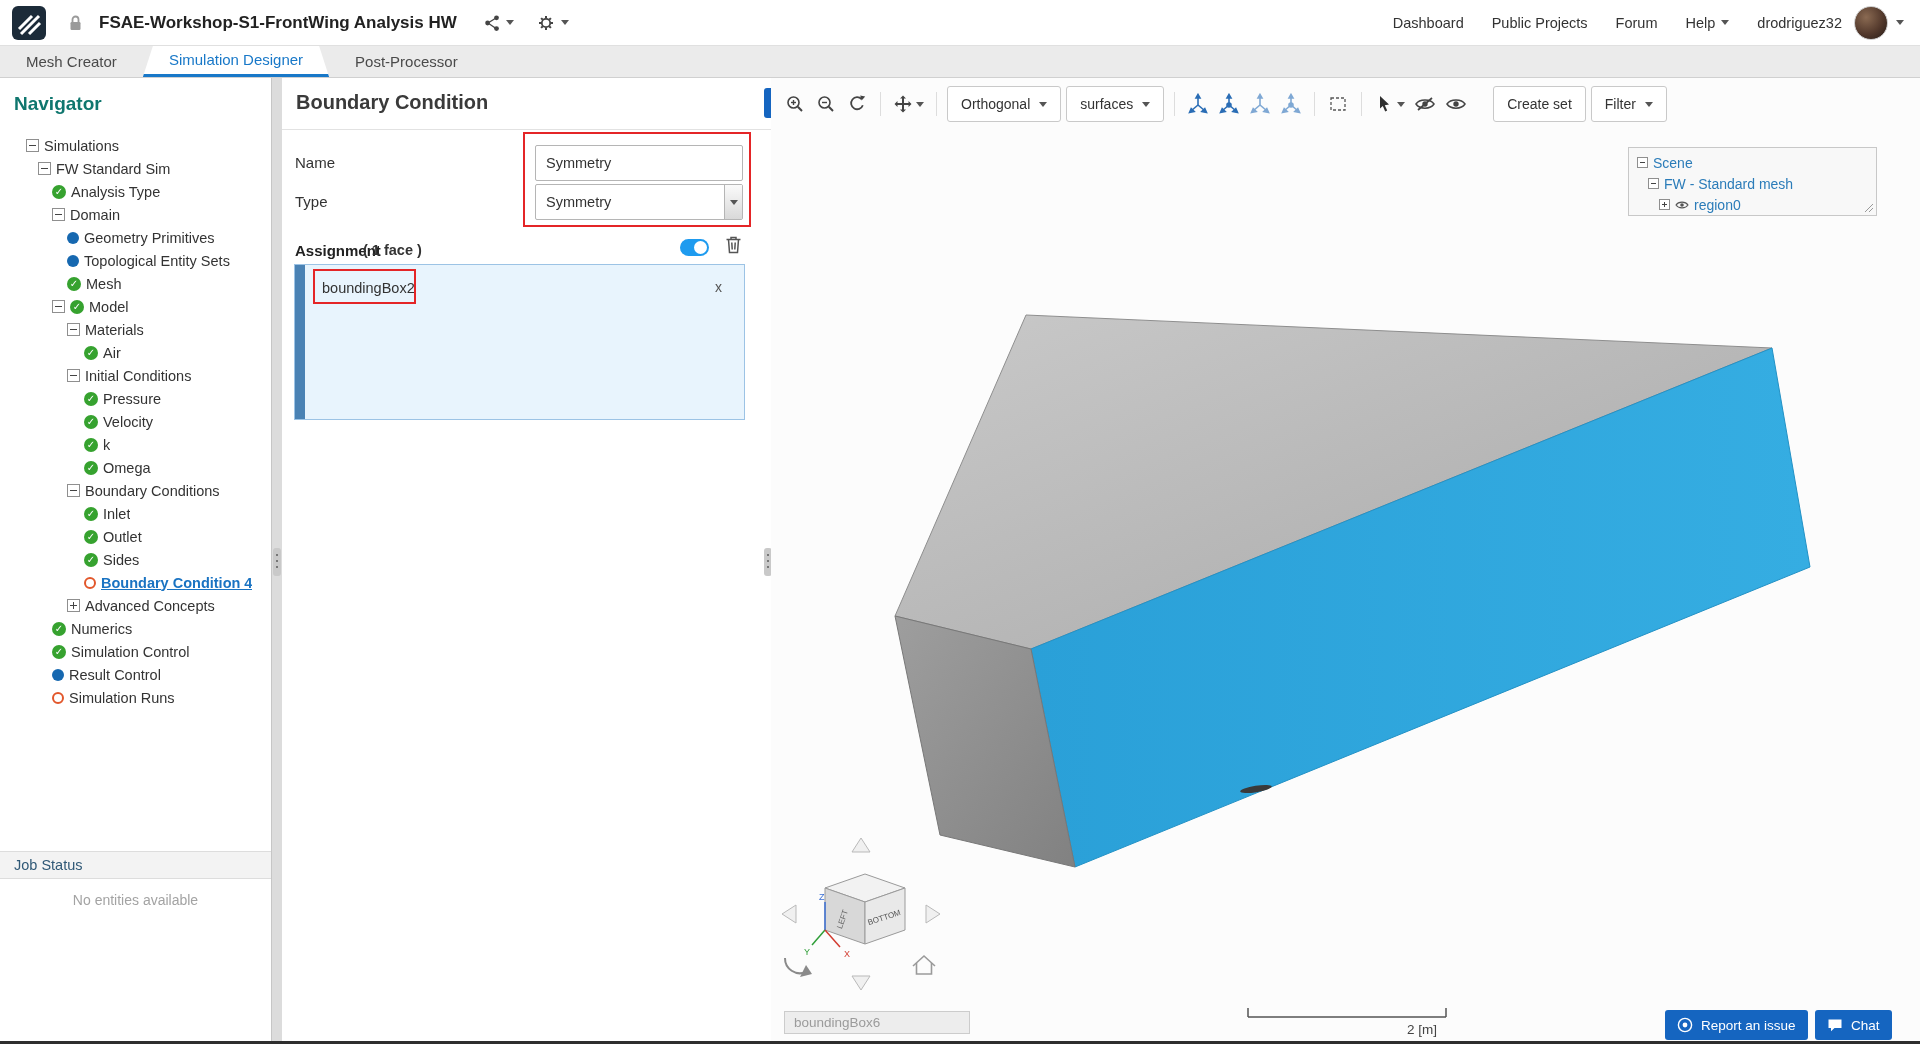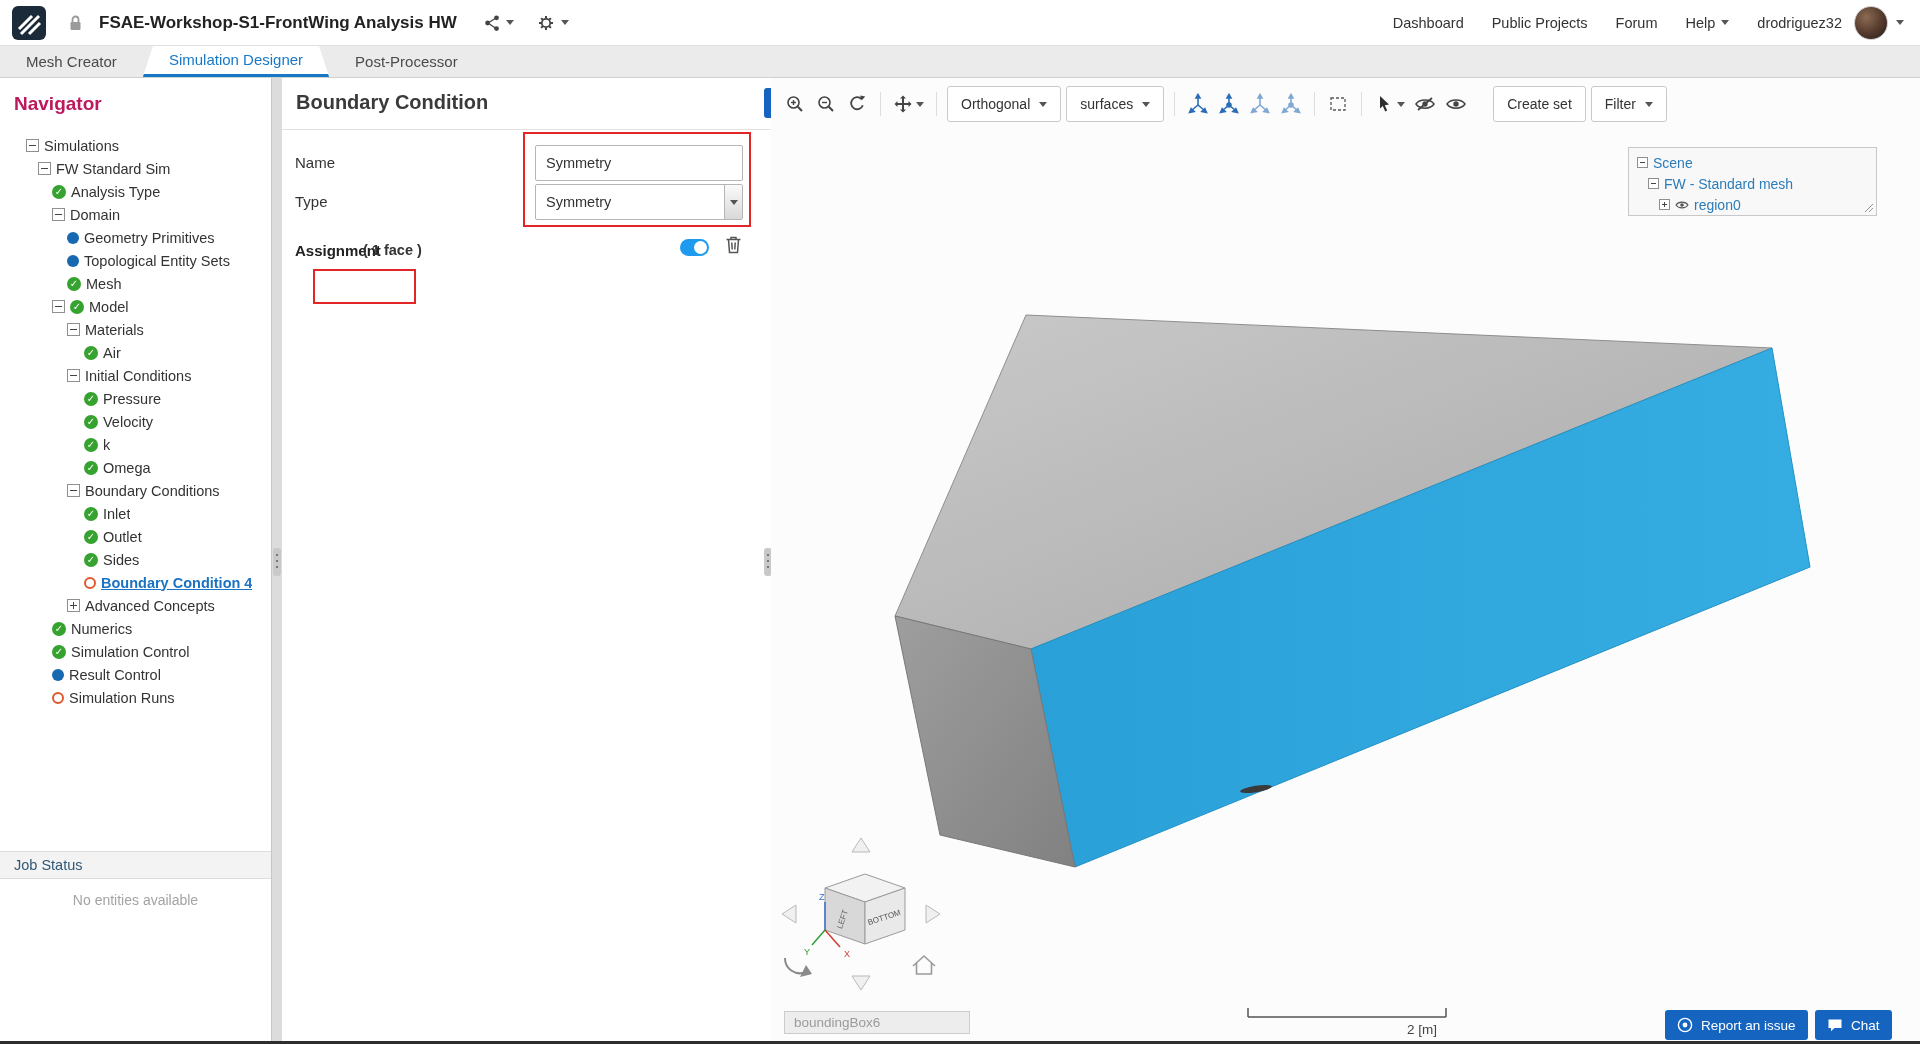--- a/index.html
+++ b/index.html
@@ -31,21 +31,21 @@
        clip-path:polygon(10px 0,calc(100% - 10px) 0,100% 100%,0 100%);}
   .tab.active{background:#fff;color:#1878c8;border-bottom:3px solid #1878c8;line-height:28px;box-sizing:border-box;}
 
   
   #content{position:absolute;top:78px;left:0;right:0;bottom:3px;background:#dcdcdc;}
   #bottom-edge{position:absolute;left:0;right:0;bottom:0;height:3px;background:#2e2e2e;z-index:40;}
 
   
   #navigator{position:absolute;left:0;top:0;width:272px;height:100%;background:#fff;
              border-right:1px solid #c6c6c6;box-sizing:border-box;overflow:hidden;}
-  #navigator-title{font-size:19px;font-weight:700;color:#be185d;padding:15px 14px 0 14px;}
+  #navigator-title{font-size:19px;font-weight:700;color:#0f766e;padding:15px 14px 0 14px;}
   #tree{position:absolute;top:56px;left:16px;right:0;}
   .trow{height:23px;display:flex;align-items:center;font-size:14.5px;color:#333;white-space:nowrap;cursor:pointer;}
   .trow .lbl{overflow:hidden;text-overflow:ellipsis;}
   .trow.selected .lbl{color:#1a73c2;text-decoration:underline;font-weight:700;}
   .tw{position:relative;width:13px;height:13px;border:1px solid #8f8f8f;background:#fff;flex:none;
       margin-right:5px;box-sizing:border-box;cursor:pointer;}
   .tw::before{content:"";position:absolute;left:2px;right:2px;top:50%;margin-top:-0.5px;height:1px;background:#444;}
   .tw.plus::after{content:"";position:absolute;top:2px;bottom:2px;left:50%;margin-left:-0.5px;width:1px;background:#444;}
   .st{flex:none;margin-right:5px;}
   .st-check{width:14px;height:14px;border-radius:50%;background:#36a22f;position:relative;}
@@ -341,20 +341,27 @@
         <svg width="17" height="19" viewBox="0 0 17 19">
           <g fill="none" stroke="#555" stroke-width="1.5">
             <path d="M1.5 4.5 h14"></path>
               <path d="M6 4.5 V2.5 h5 v2"></path>
             <path d="M3.5 4.5 l1 13 h8 l1 -13"></path>
             <line x1="6.8" y1="7.5" x2="7.2" y2="14.5"></line>
               <line x1="10.2" y1="7.5" x2="9.8" y2="14.5"></line>
           </g>
         </svg>
       </button>
+      <div id="assignment-box">
+        <div class="accent"></div>
+        <div id="assignment-items">
+            <span class="as-item-label">boundingBox2</span>
+            <button class="as-item-x">x</button>
+          </div>
+      </div>
       <div id="ann-item" class="annotation"></div>
     </section>
 
     <div id="split2" class="vsplit">
         <div class="grip"></div>
       </div>
 
     <main id="viewport">
 
       <svg id="scene-svg" width="1149" height="963" viewBox="0 0 1149 963">

